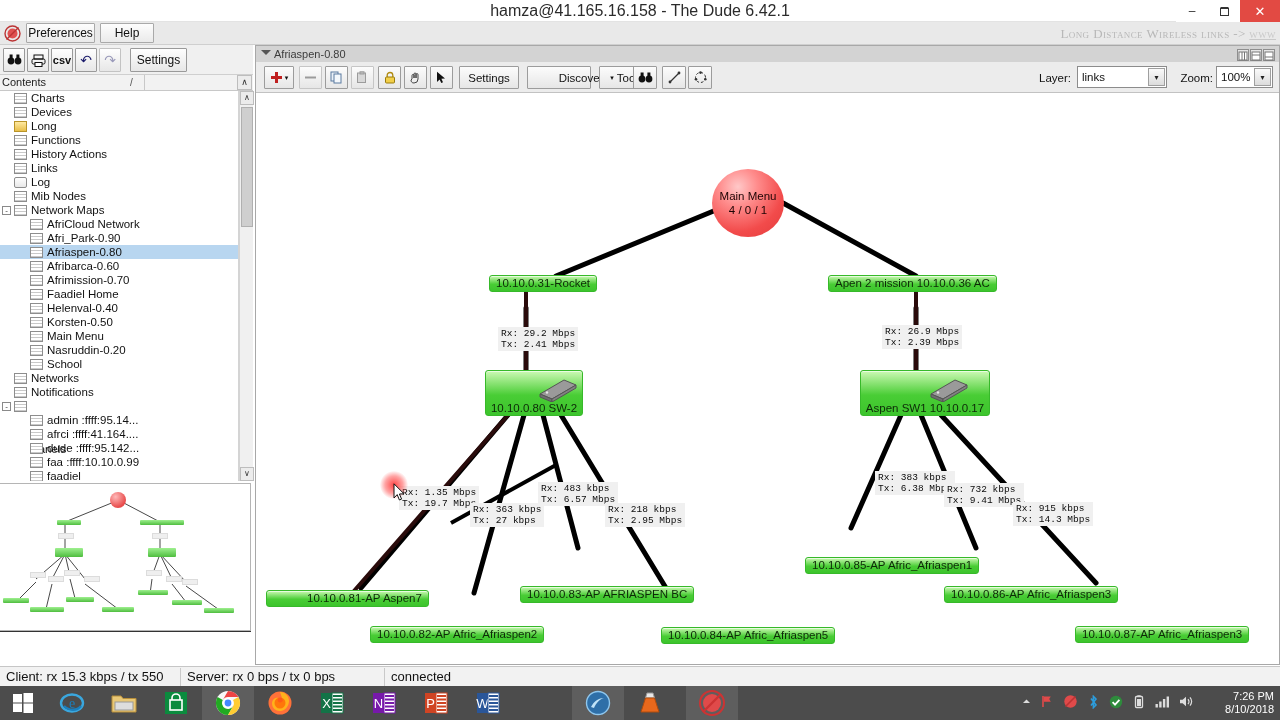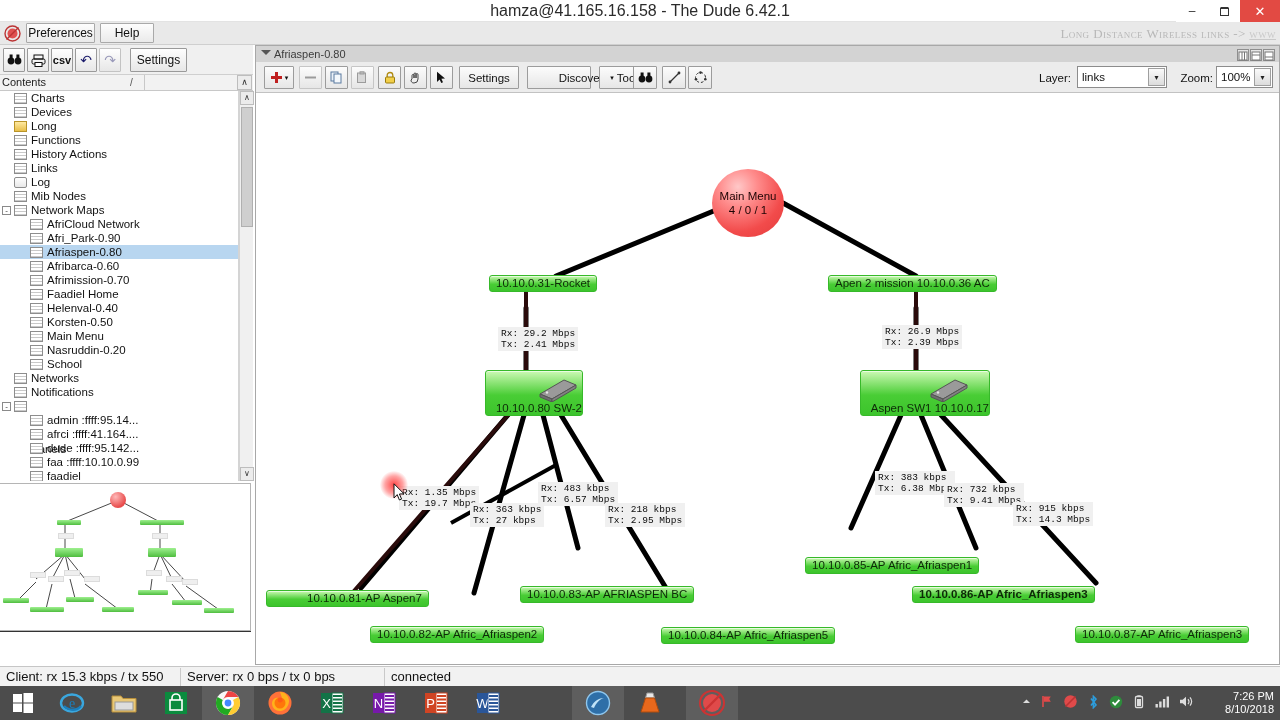--- a/index.html
+++ b/index.html
@@ -151,21 +151,21 @@
 
   .canvas {
     position:absolute; left:0; top:47px; width:1023px; height:571px; background:#ffffff; overflow:hidden;
   }
   .canvas svg { position:absolute; left:0; top:0; }
 
   
   .nnode {
     position:absolute; background: linear-gradient(#ccf9b4,#49cd35 55%, #3cc42c);
     border-radius:3px; border:1px solid #37b92a;
-    font-size:11.5px; color:#0d2a07; text-align:right; white-space:nowrap;
+    font-size:11.5px; color:#0d2a07; text-align:center; white-space:nowrap;
     line-height:15px; padding:0 6px; height:17px;
     box-shadow: inset 0 1px 0 rgba(255,255,255,.6);
   }
   .nnode.dev { height:46px; line-height:normal; padding:0; }
   .nnode.dev .dev-lbl { position:absolute; left:0; bottom:1px; width:100%; font-size:11.5px; }
   .nnode.dev .sw-icon { position:absolute; left:50%; top:5px; transform:translateX(-50%); }
   .root-node {
     position:absolute; width:72px; height:68px; border-radius:50%;
     background: radial-gradient(circle at 36% 26%, #ffc8c8 0%, #ff8d8d 28%, #f24b4b 66%, #e23b3b 100%);
     color:#1d0404; font-size:11.5px; text-align:center; line-height:14px;
@@ -602,21 +602,21 @@
           </svg>
         </span>
         <span class="dev-lbl">Aspen SW1 10.10.0.17</span>
       </div>
 
       <div class="nnode" style="left:10px; top:497px;padding-left:40px;">10.10.0.81-AP Aspen7</div>
       <div class="nnode" style="left:114px; top:533px;">10.10.0.82-AP Afric_Afriaspen2</div>
       <div class="nnode" style="left:264px; top:493px;">10.10.0.83-AP AFRIASPEN BC</div>
       <div class="nnode" style="left:405px; top:534px;">10.10.0.84-AP Afric_Afriaspen5</div>
       <div class="nnode" style="left:549px; top:464px;">10.10.0.85-AP Afric_Afriaspen1</div>
-      <div class="nnode" style="left:656px; top:493px;font-weight:bold;">10.10.0.86-AP Afric_Afriaspen3</div>
+      <div class="nnode" style="left:688px; top:493px;">10.10.0.86-AP Afric_Afriaspen3</div>
       <div class="nnode" style="left:819px; top:533px;">10.10.0.87-AP Afric_Afriaspen3</div>
 
       <div class="linklbl" style="left:242px; top:234px;">
         <div>Rx:  29.2 Mbps</div>
         <div>Tx:  2.41 Mbps</div>
       </div>
       <div class="linklbl" style="left:626px; top:232px;">
         <div>Rx:  26.9 Mbps</div>
         <div>Tx:  2.39 Mbps</div>
       </div>

